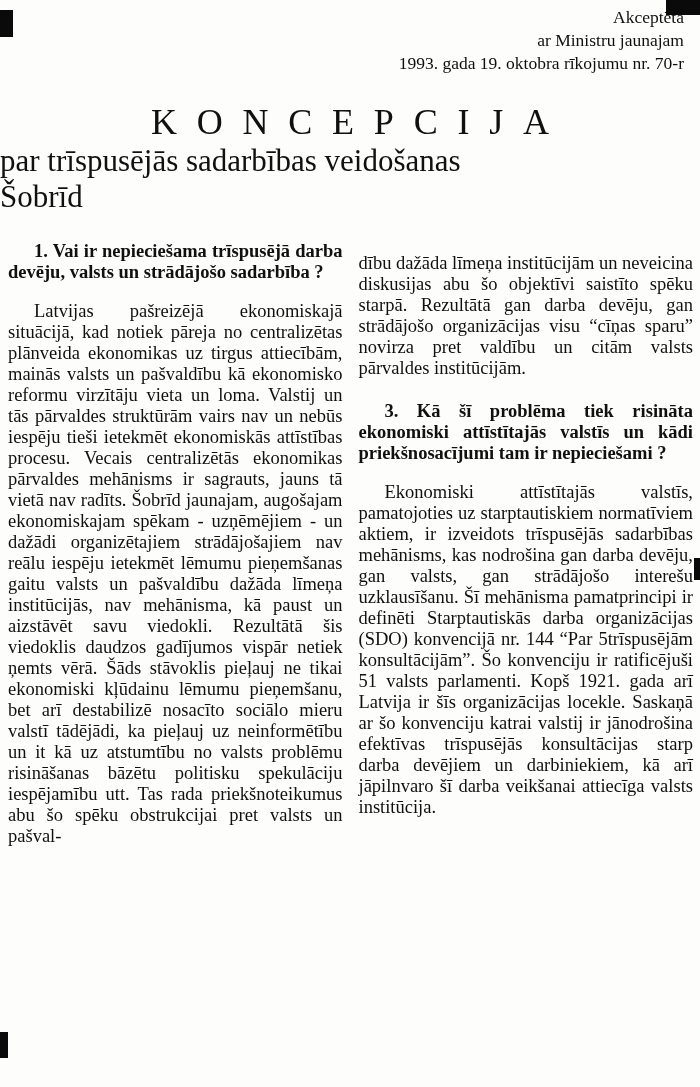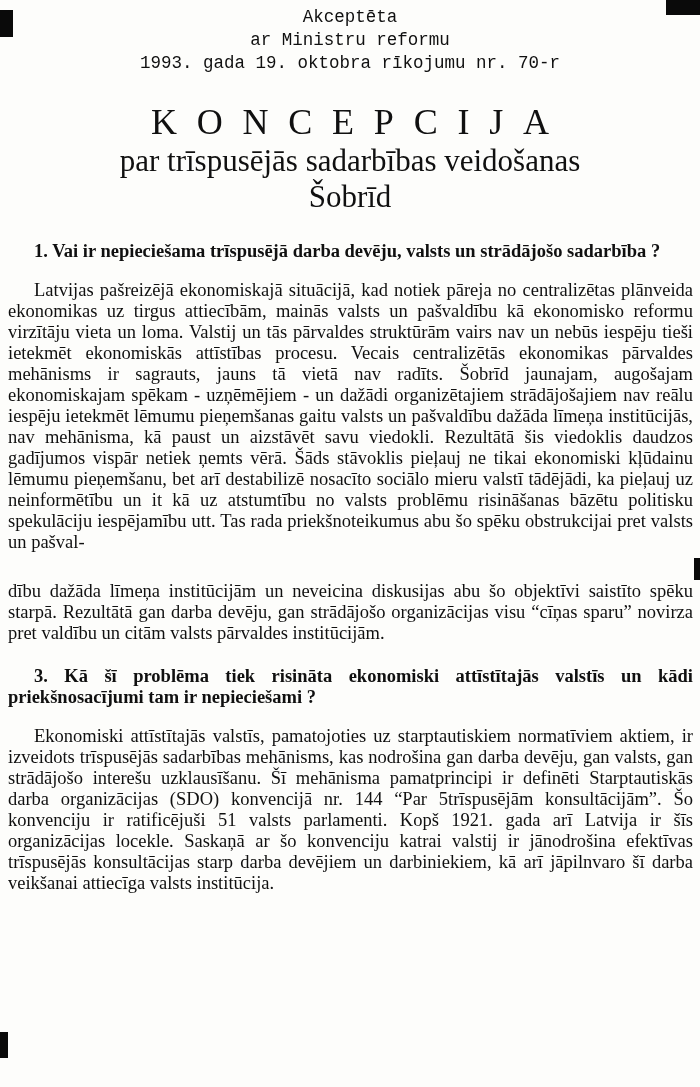--- a/index.html
+++ b/index.html
@@ -15,48 +15,45 @@
     box-sizing: border-box;
   }
   
   .artifact { position: absolute; background: #0a0a0a; }
   .a-top-left   { left: 0;   top: 10px;   width: 13px; height: 27px; }
   .a-top-right  { right: 0;  top: 0;      width: 34px; height: 15px; }
   .a-right-mid  { right: 0;  top: 558px;  width: 6px;  height: 22px; }
   .a-left-bottom{ left: 0;   top: 1032px; width: 8px;  height: 26px; }
 
   .accept-block {
-    text-align: center;
-    padding: 6px 0 0 0;
+    text-align: right;
+    padding: 6px 16px 0 0;
     font-size: 17.5px;
     line-height: 23px;
-    font-family: Liberation Mono, monospace;
   }
 
   .title-main {
     margin: 26px 0 0 0;
     text-align: center;
     font-size: 36px;
     font-weight: 500;
     letter-spacing: 0.55em;
     text-indent: 0.55em;
     line-height: 42px;
   }
   .title-sub {
-    text-align: center;
     font-size: 31px;
     line-height: 36px;
   }
 
   .columns {
     display: flex;
     gap: 16px;
     padding: 26px 7px 0 8px;
     box-sizing: border-box;
-    flex-direction: column;
   }
   .col {
     flex: 1;
     min-width: 0;
     font-size: 18.5px;
     line-height: 21px;
     text-align: justify;
   }
   .col > :first-child { margin-top: 0; }
   .sec-heading {
@@ -78,21 +75,21 @@
 
 <div class="page">
 
   <div class="artifact a-top-left"></div>
   <div class="artifact a-top-right"></div>
   <div class="artifact a-right-mid"></div>
   <div class="artifact a-left-bottom"></div>
 
   <div class="accept-block">
     <div>Akceptēta</div>
-    <div>ar Ministru reformu</div>
+    <div>ar Ministru jaunajam</div>
     <div>1993. gada 19. oktobra rīkojumu nr. 70-r</div>
   </div>
 
   <h1 class="title-main">KONCEPCIJA</h1>
   <div class="title-sub">par trīspusējās sadarbības veidošanas</div>
   <div class="title-sub">Šobrīd</div>
 
   <div class="columns">
     <div class="col">
       <h2 class="sec-heading">1. Vai ir nepieciešama trīspusējā darba devēju, valsts un strādājošo sadarbība ?</h2>

